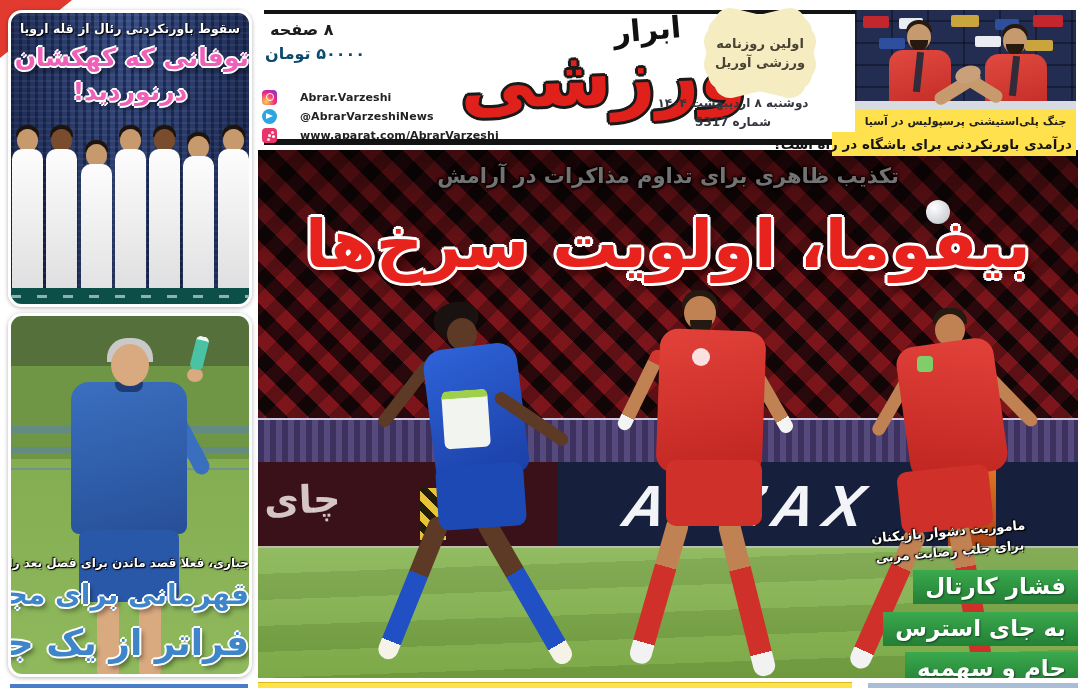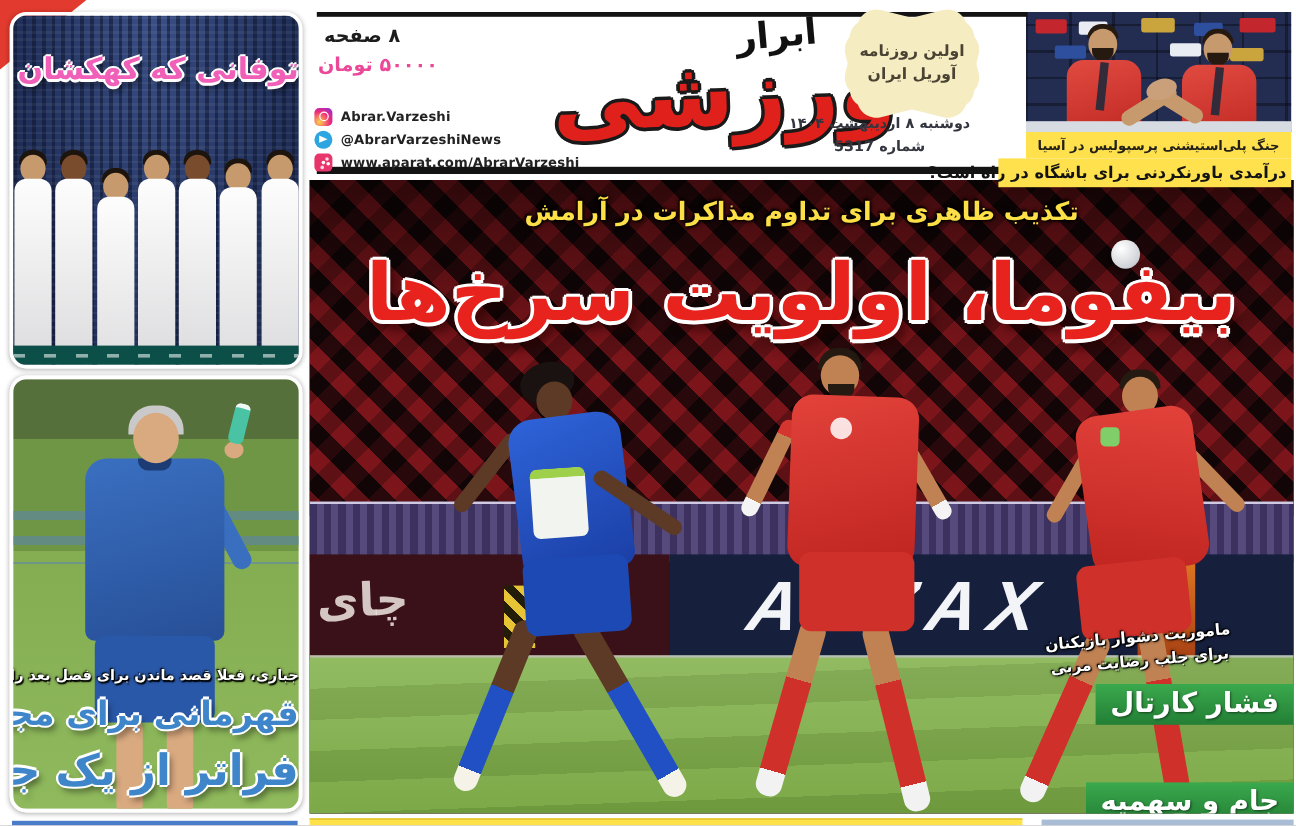--- a/index.html
+++ b/index.html
@@ -9,23 +9,23 @@
   .abs{position:absolute;}
 
   
   .corner-wedge{left:0;top:0;width:0;height:0;border-top:58px solid #e23a2e;border-right:72px solid transparent;z-index:1;}
 
   
   .rule{background:#131313;z-index:3;}
   .rule.top{left:264px;top:10px;width:592px;height:4px;}
   .rule.bot{left:264px;top:139px;width:590px;height:6px;}
   .pages{left:270px;top:20px;width:90px;font-size:16px;font-weight:bold;color:#1c1c1c;text-align:left;z-index:3;}
-  .price{left:258px;top:44px;width:114px;font-size:16px;font-weight:bold;color:#ec4899;text-align:center;z-index:3;}
+  .price{left:258px;top:44px;width:114px;font-size:16px;font-weight:bold;color:#0c4a6e;text-align:center;z-index:3;}
   .socials{left:262px;top:86px;width:210px;z-index:3;}
-  .soc-row{display:flex;align-items:center;gap:7px;margin:3px 0;height:16px;}
+  .soc-row{display:flex;align-items:center;gap:23px;margin:3px 0;height:16px;}
   .soc-row .handle{font-size:11px;font-weight:bold;color:#222;letter-spacing:.1px;}
   .icon{width:15px;height:15px;position:relative;flex:0 0 15px;display:inline-block;}
   .icon.ig{border-radius:4px;background:radial-gradient(circle at 28% 78%,#fbd24b,#ee2a7b 55%,#7b2ae8);}
   .icon.ig::after{content:"";position:absolute;left:3.5px;top:3.5px;width:6px;height:6px;border:1.5px solid #fff;border-radius:50%;}
   .icon.tg{border-radius:50%;background:#2ca5e0;}
   .icon.tg::after{content:"";position:absolute;left:4px;top:4.5px;width:0;height:0;border-left:7px solid #fff;border-top:3.5px solid transparent;border-bottom:3.5px solid transparent;}
   .icon.ap{border-radius:4px;background:#e8356b;}
   .icon.ap::after{content:"";position:absolute;left:6px;top:6px;width:3px;height:3px;border-radius:50%;background:#fff;box-shadow:4px 1px 0 #fff,-1px 4px 0 #ffd9e4,3px -3px 0 #ffd9e4;}
 
   .logo-main{left:448px;top:26px;width:310px;text-align:center;z-index:3;font-size:76px;line-height:104px;font-weight:900;color:#e0201b;transform:rotate(-2deg);
@@ -118,21 +118,21 @@
   .p-red-r .head{left:92px;top:2px;width:30px;height:32px;border-radius:50%;}
   .p-red-r .arm1{left:46px;top:48px;width:13px;height:80px;border-radius:8px;transform:rotate(30deg);background:#c08253;}
   .p-red-r .arm2{left:158px;top:44px;width:13px;height:80px;border-radius:8px;transform:rotate(-44deg);background:#c08253;}
   .p-red-r .torso{left:60px;top:30px;width:98px;height:134px;border-radius:18px;background:linear-gradient(195deg,#e2423a,#bf2420);transform:rotate(-8deg);}
   .p-red-r .crest{left:74px;top:44px;width:16px;height:16px;border-radius:4px;background:#7fce6a;}
   .p-red-r .shorts{left:56px;top:156px;width:92px;height:62px;border-radius:10px;background:#d0302a;transform:rotate(-6deg);}
   .p-red-r .leg1{left:34px;top:210px;width:21px;height:152px;border-radius:10px;transform:rotate(24deg);background:linear-gradient(180deg,#c08253 0 28%,#d0302a 28% 88%,#f2f2f2 88%);}
   .p-red-r .leg2{left:118px;top:210px;width:21px;height:158px;border-radius:10px;transform:rotate(-10deg);background:linear-gradient(180deg,#c08253 0 28%,#d0302a 28% 88%,#f2f2f2 88%);}
 
   
-  .main-kicker{position:absolute;left:90px;top:14px;width:640px;text-align:center;z-index:6;color:#fde047;font-size:21px;font-weight:bold;white-space:nowrap;
+  .main-kicker{position:absolute;left:90px;top:14px;width:640px;text-align:center;z-index:6;color:#737373;font-size:21px;font-weight:bold;white-space:nowrap;
     text-shadow:0 0 4px rgba(0,0,0,.9),1px 1px 2px #000,-1px -1px 2px #000;}
   .main-headline{position:absolute;left:0;top:40px;width:820px;text-align:center;z-index:6;color:#e8221c;font-size:66px;line-height:110px;font-weight:900;white-space:nowrap;
     text-shadow:-3px 0 0 #fff,3px 0 0 #fff,0 -3px 0 #fff,0 3px 0 #fff,-2px -2px 0 #fff,2px 2px 0 #fff,-2px 2px 0 #fff,2px -2px 0 #fff,6px 8px 7px rgba(40,0,0,.55);}
   .rb-kicker{position:absolute;right:4px;top:372px;width:250px;z-index:6;color:#fff;font-size:13px;font-weight:bold;line-height:1.5;text-align:center;transform:rotate(-5deg);
     text-shadow:0 0 3px rgba(0,0,0,.95),1px 1px 1px #000,-1px -1px 1px #000;}
   .green-label{position:absolute;right:0;z-index:6;background:linear-gradient(180deg,#3aa94d,#237f35);color:#fff;font-size:23px;font-weight:800;padding:3px 12px 5px;white-space:nowrap;
     text-shadow:1px 1px 2px rgba(0,0,0,.5);}
   .gl1{top:420px;} .gl2{top:462px;} .gl3{top:502px;}
 
   
@@ -210,21 +210,21 @@
 
     <div class="abs logo-main fa">ورزشی</div>
     <div class="abs logo-top fa">ابرار</div>
 
     <div class="abs badge">
       <div class="spike"></div>
       <div class="spike"></div>
       <div class="spike"></div>
       <div class="btxt fa">
         <span>اولین روزنامه</span>
-        <span>آوریل ایران</span>
+        <span>ورزشی آوریل</span>
       </div>
     </div>
 
     <div class="abs dates fa">
       <div>دوشنبه ۸ اردیبهشت ۱۴۰۴</div>
       <div>شماره 5317</div>
     </div>
   </div>
 
   <div class="abs press-card">
@@ -309,20 +309,21 @@
     </div>
 
     <div class="main-kicker fa">تکذیب ظاهری برای تداوم مذاکرات در آرامش</div>
     <div class="main-headline fa">بیفوما، اولویت سرخ‌ها</div>
 
     <div class="rb-kicker fa">
       <div>ماموریت دشوار بازیکنان</div>
       <div>برای جلب رضایت مربی</div>
     </div>
     <div class="green-label gl1 fa">فشار کارتال</div>
+    <div class="green-label gl2 fa">به جای استرس</div>
     <div class="green-label gl3 fa">جام و سهمیه</div>
   </div>
 
   <div class="abs card lt-card">
     <div class="rm-row">
       <div class="rm">
           <div class="rhair"></div>
           <div class="rh"></div>
           <div class="rb"></div>
         </div>
@@ -351,21 +352,23 @@
           <div class="rh"></div>
           <div class="rb"></div>
         </div>
       <div class="rm">
           <div class="rhair"></div>
           <div class="rh"></div>
           <div class="rb"></div>
         </div>
     </div>
     <div class="lt-board"></div>
+    <div class="lt-kicker fa">سقوط باورنکردنی رئال از قله اروپا</div>
     <div class="lt-h1 fa">توفانی که کهکشان را</div>
+    <div class="lt-h2 fa">درنوردید!</div>
   </div>
 
   <div class="abs card lb-card">
     <div class="fence"></div>
     <div class="coach">
       <div class="armc"></div>
         <div class="hand"></div>
         <div class="bottle"></div>
       <div class="polo"></div>
         <div class="collar"></div>

